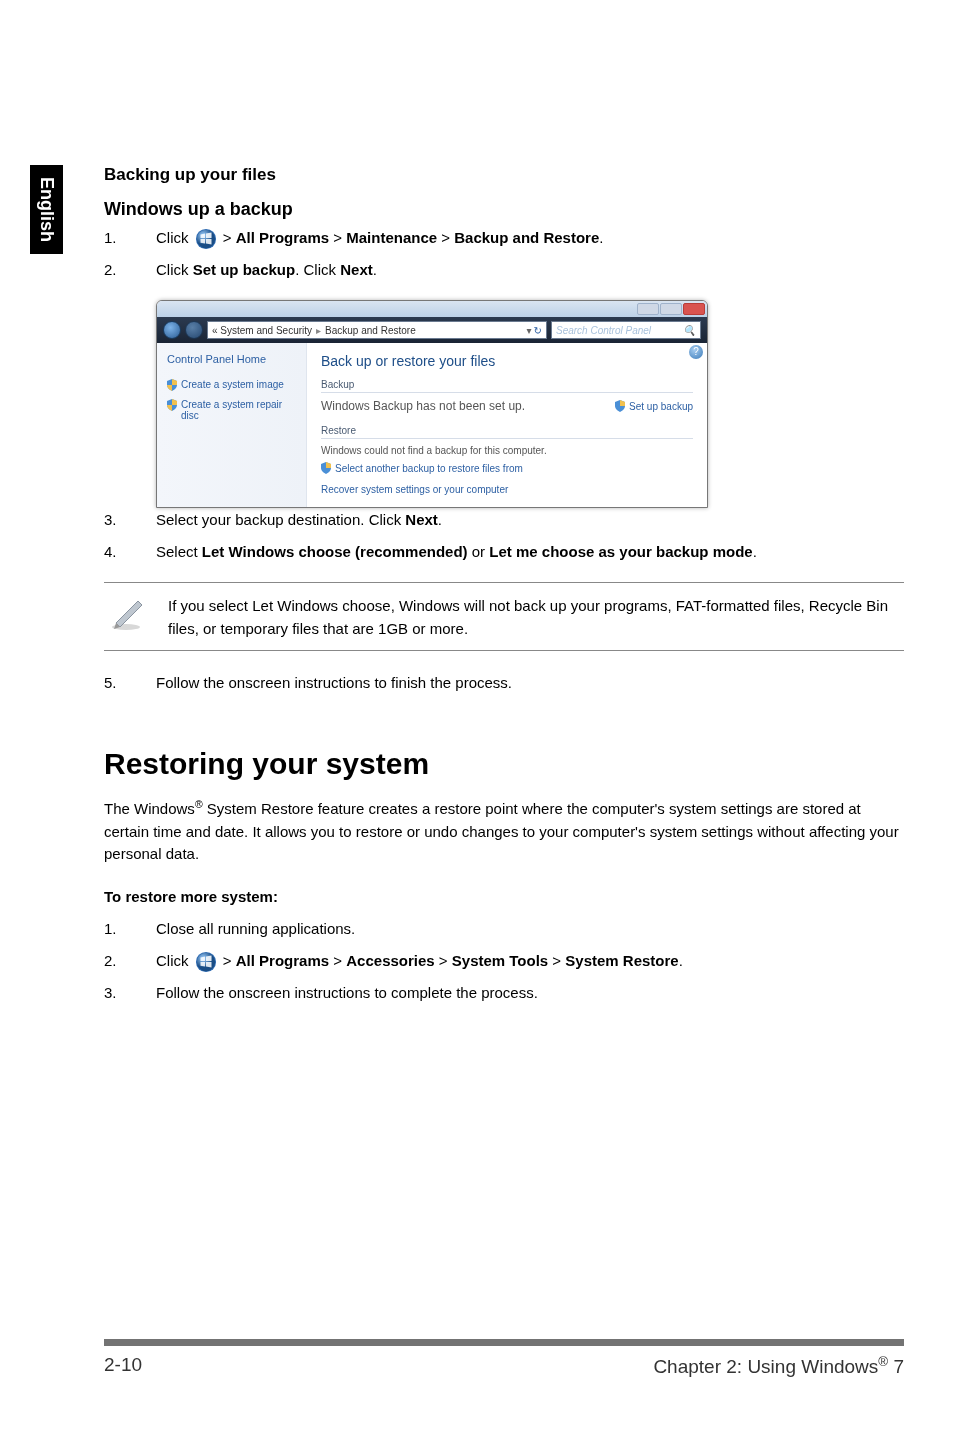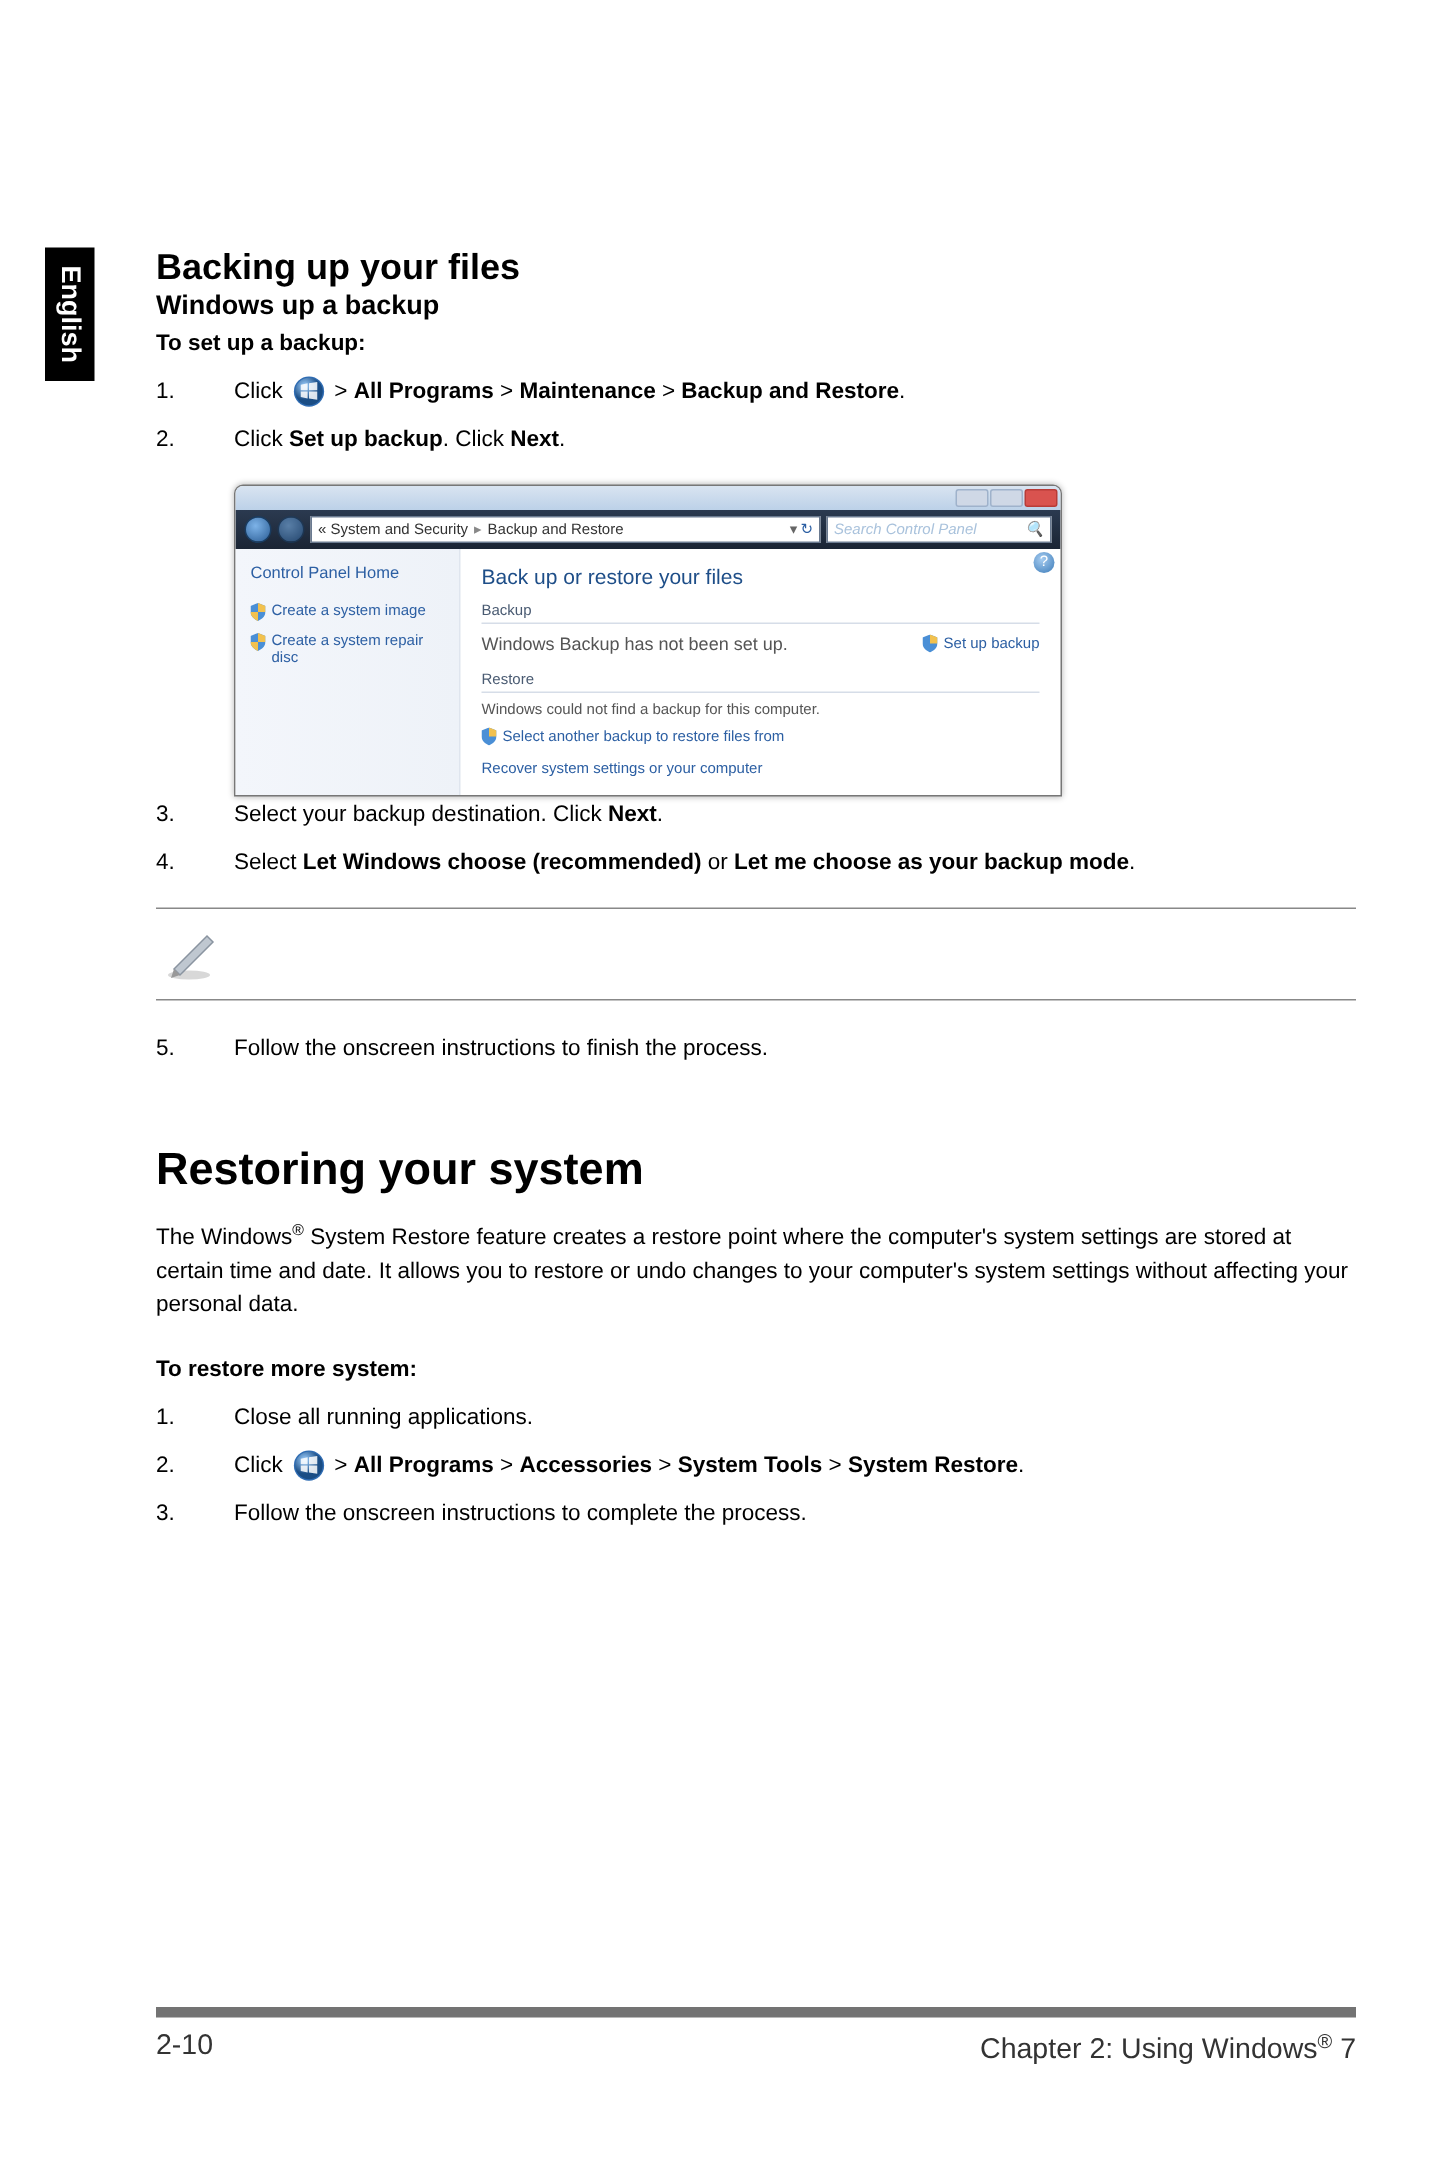--- a/index.html
+++ b/index.html
@@ -24,22 +24,23 @@
       font-size: 18px;
       font-family: Arial, sans-serif;
     }
     .content {
       position: absolute;
       left: 104px;
       top: 165px;
       width: 800px;
     }
     h2.section-title {
-      font-size: 24px;
-      font-weight: bold;
+      font-size: 17px;
+      font-weight: bold;
+      margin-bottom: 14px;
     }
     h3.sub-title {
       font-size: 18px;
       font-weight: bold;
       margin-bottom: 6px;
     }
     p.lead {
       font-size: 15px;
       font-weight: bold;
       margin-bottom: 12px;
@@ -200,21 +201,20 @@
   </style>
 </head>
 <body>
 
 <div class="language-tab">English</div>
 
 <div class="content">
 
   <h2 class="section-title">Backing up your files</h2>
   <h3 class="sub-title">Windows up a backup</h3>
-  <p class="lead">To set up a backup:</p>
 
   <ol class="steps">
     <li>
       <span class="num">1.</span>
       <span class="txt">
         <span>Click </span>
         <span class="start-orb">
           <svg viewBox="0 0 24 24">
               <circle cx="12" cy="12" r="11" fill="#2f6cb3"></circle>
               <circle cx="12" cy="12" r="10" fill="url(#g1)"></circle>
@@ -323,20 +323,21 @@
   </ol>
 
   <div class="note-box">
     <div class="note-icon">
       <svg viewBox="0 0 40 40">
           <ellipse cx="18" cy="34" rx="14" ry="3" fill="#d8d8d8"></ellipse>
           <path d="M8 30 L30 8 L34 12 L12 34 Z" fill="#bfc7d0" stroke="#8a94a0" stroke-width="1"></path>
           <path d="M8 30 L12 34 L6 36 Z" fill="#999"></path>
         </svg>
     </div>
+    <div class="note-text" id="notetext">If you select <span class="bold">Let Windows choose</span>, Windows will not back up your programs, FAT-formatted files, Recycle Bin files, or temporary files that are 1GB or more.</div>
   </div>
 
   <ol class="steps">
     <li>
       <span class="num">5.</span>
       <span class="txt">Follow the onscreen instructions to finish the process.</span>
     </li>
   </ol>
 
   <h1 class="big-title">Restoring your system</h1>

